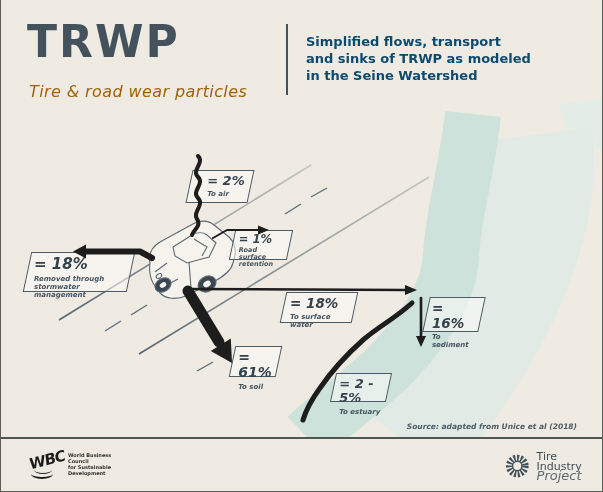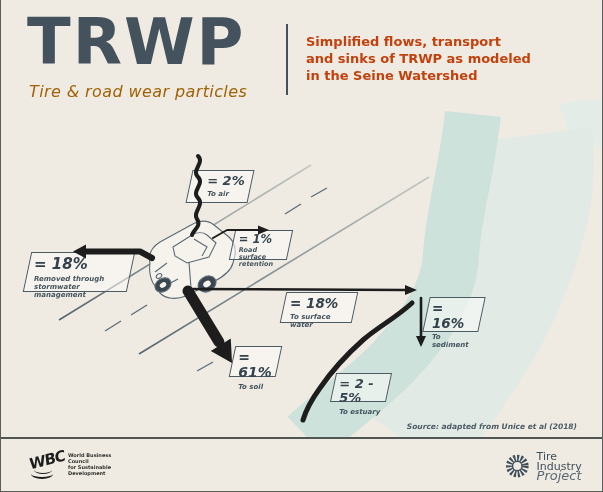--- a/index.html
+++ b/index.html
@@ -1,26 +1,26 @@
 <!DOCTYPE html>
 <html><head>
 <meta charset="utf-8">
 <style>
   html,body{margin:0;padding:0;}
   body{width:603px;height:492px;font-family:"DejaVu Sans","Liberation Sans",sans-serif;}
   .page{position:relative;width:601px;height:491px;background:#efebe3;overflow:hidden;
         border:0 solid #5b5f5c;border-width:0 1px 1px 1px;}
   
-  .hdr-title{position:absolute;left:26px;top:8px;font-size:64px;font-weight:700;
+  .hdr-title{position:absolute;left:26px;top:8px;font-size:44px;font-weight:700;
              color:#44525e;letter-spacing:2px;line-height:68px;}
   .hdr-sub{position:absolute;left:28px;top:82px;font-size:16px;font-style:italic;
            color:#a16207;letter-spacing:0.4px;}
   .hdr-divider{position:absolute;left:285px;top:24px;width:1.5px;height:71px;background:#44525e;}
   .hdr-desc{position:absolute;left:305px;top:33px;font-size:13px;font-weight:700;
-            color:#c2410c;line-height:17px;}
+            color:#0c4a6e;line-height:17px;}
   
   .svg-bg,.svg-fg{position:absolute;left:0;top:0;}
   .svg-fg{pointer-events:none;z-index:3;}
   .svg-bg{z-index:1;}
   
   .tag{position:absolute;z-index:2;border:1.2px solid #4c5a64;background:rgba(253,252,249,0.55);
        transform:skewX(-12deg);box-sizing:border-box;}
   .tag-inner{transform:skewX(12deg);padding:3px 4px 2px 7px;}
   .tag-value{display:block;font-style:italic;font-weight:700;color:#33424d;line-height:1.1;}
   .tag-cap{display:block;font-style:italic;font-weight:600;font-size:7px;color:#45545f;

